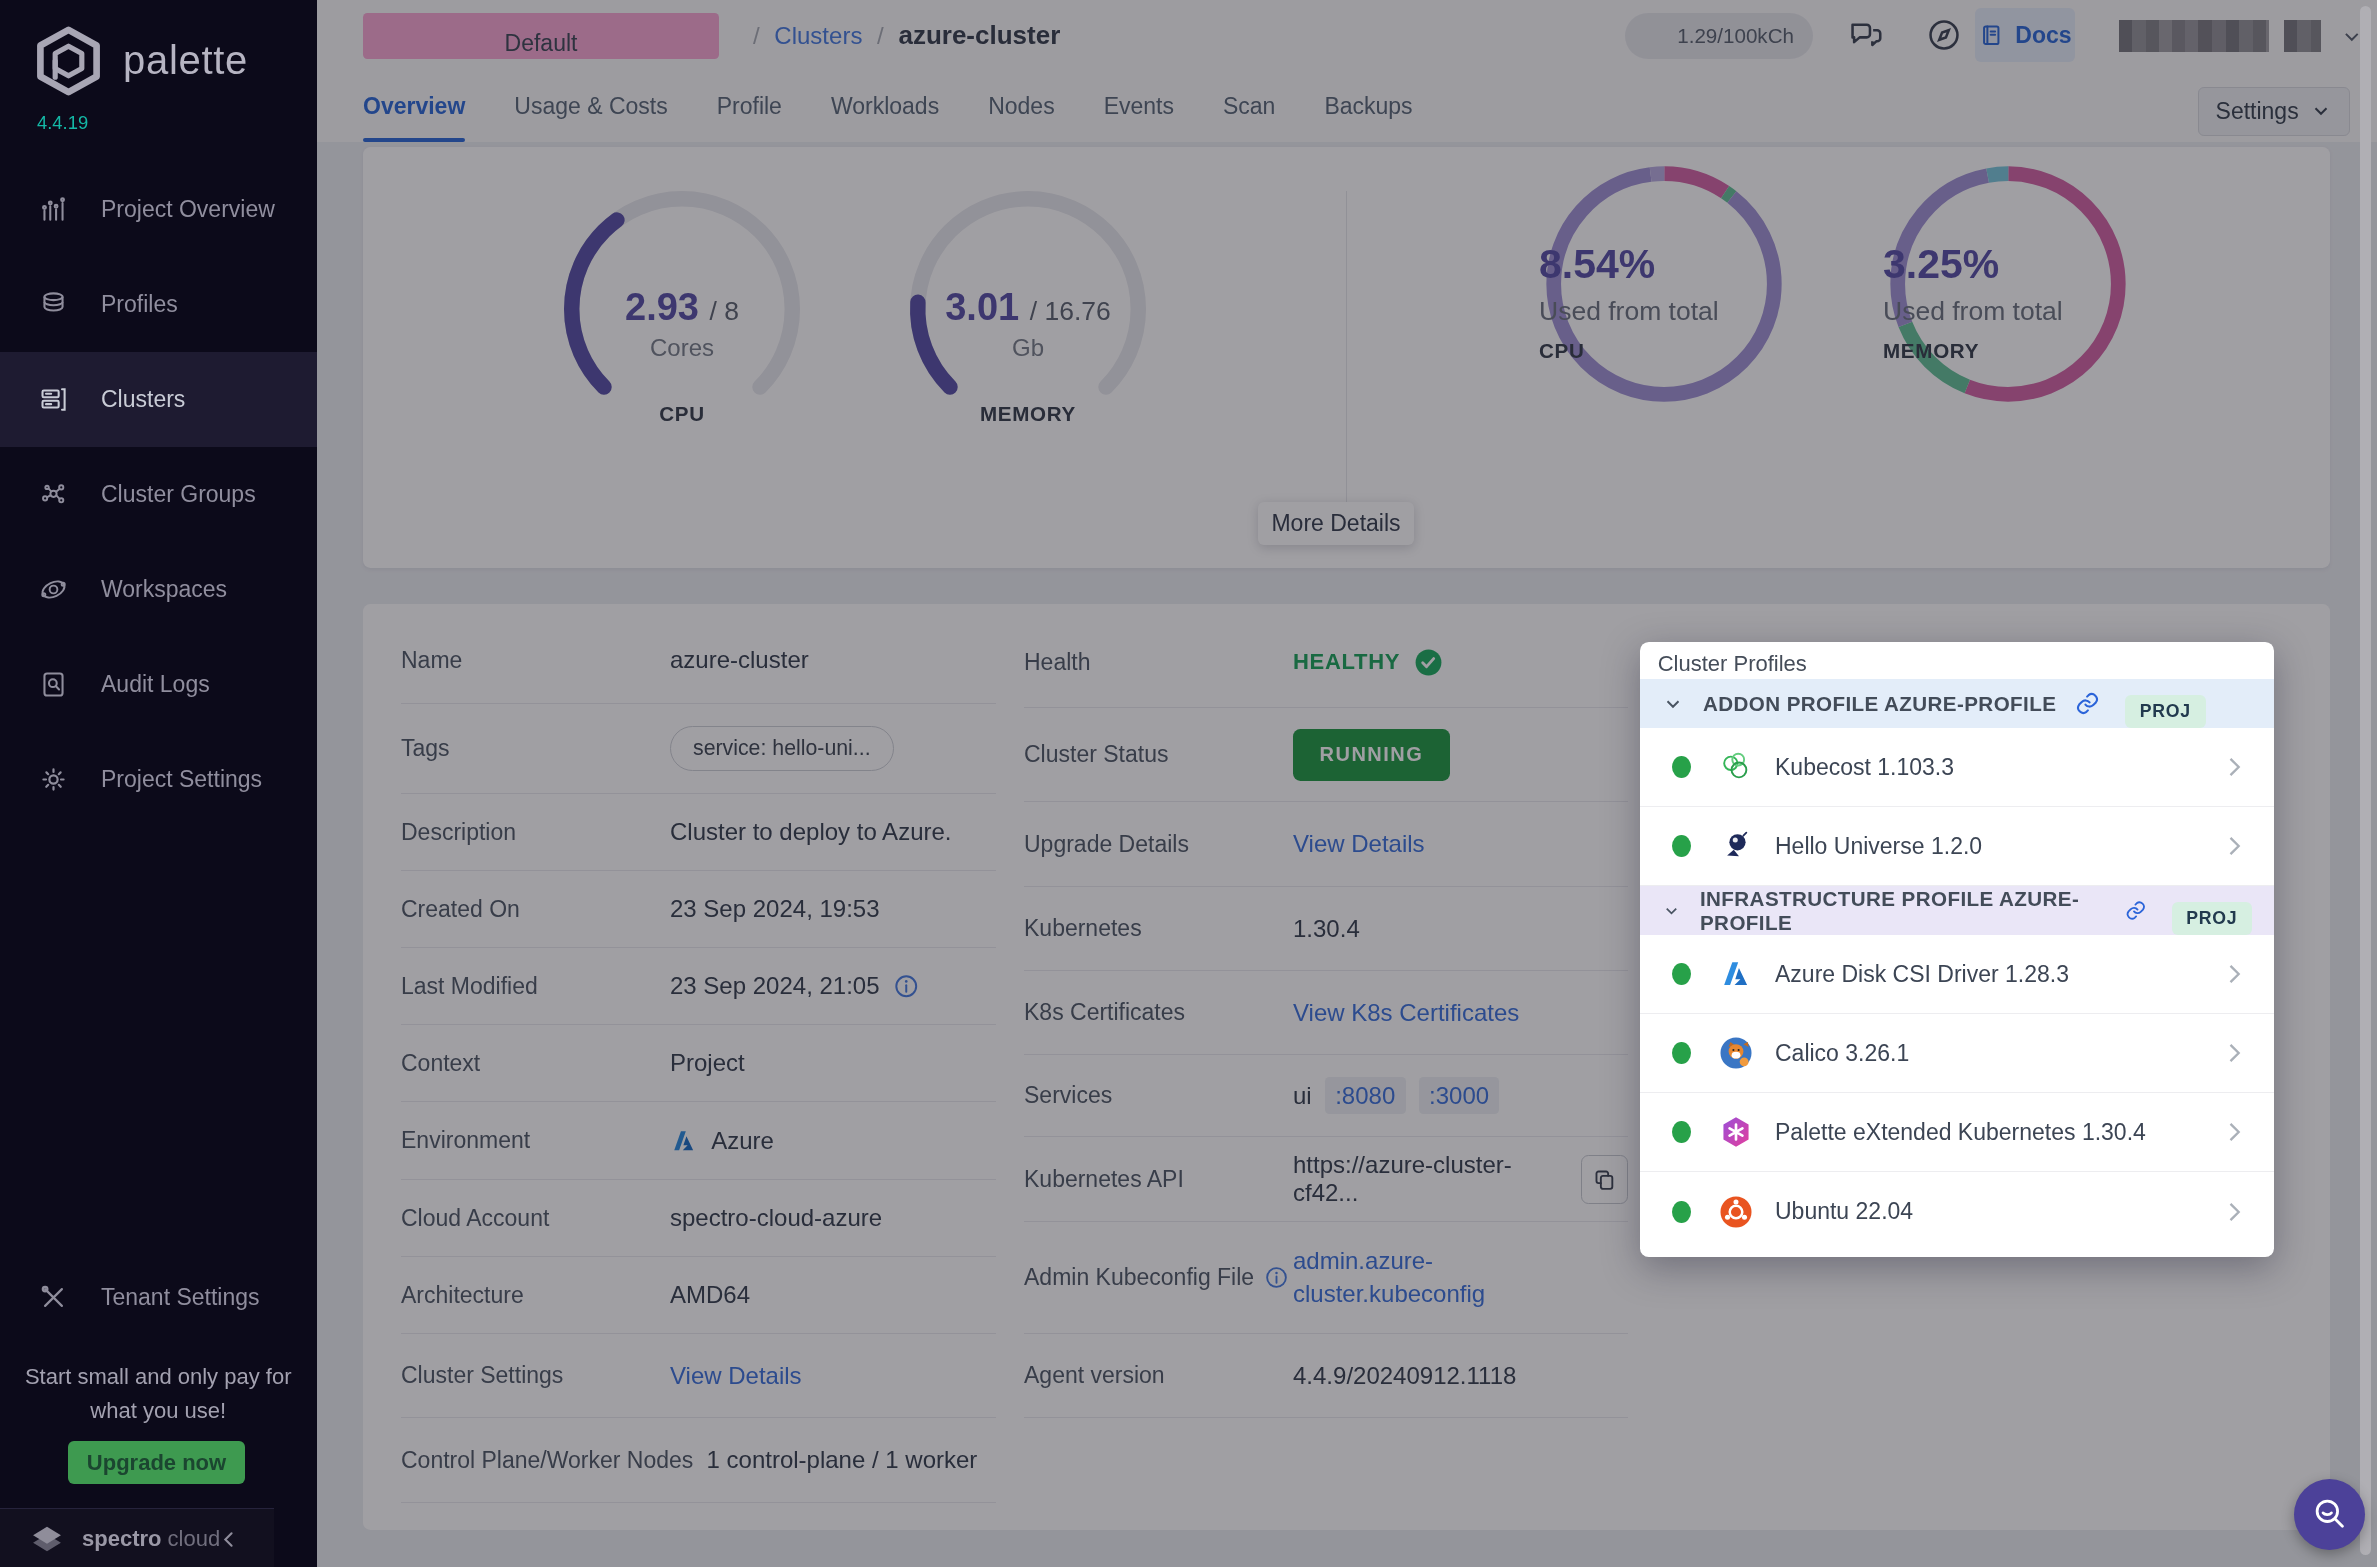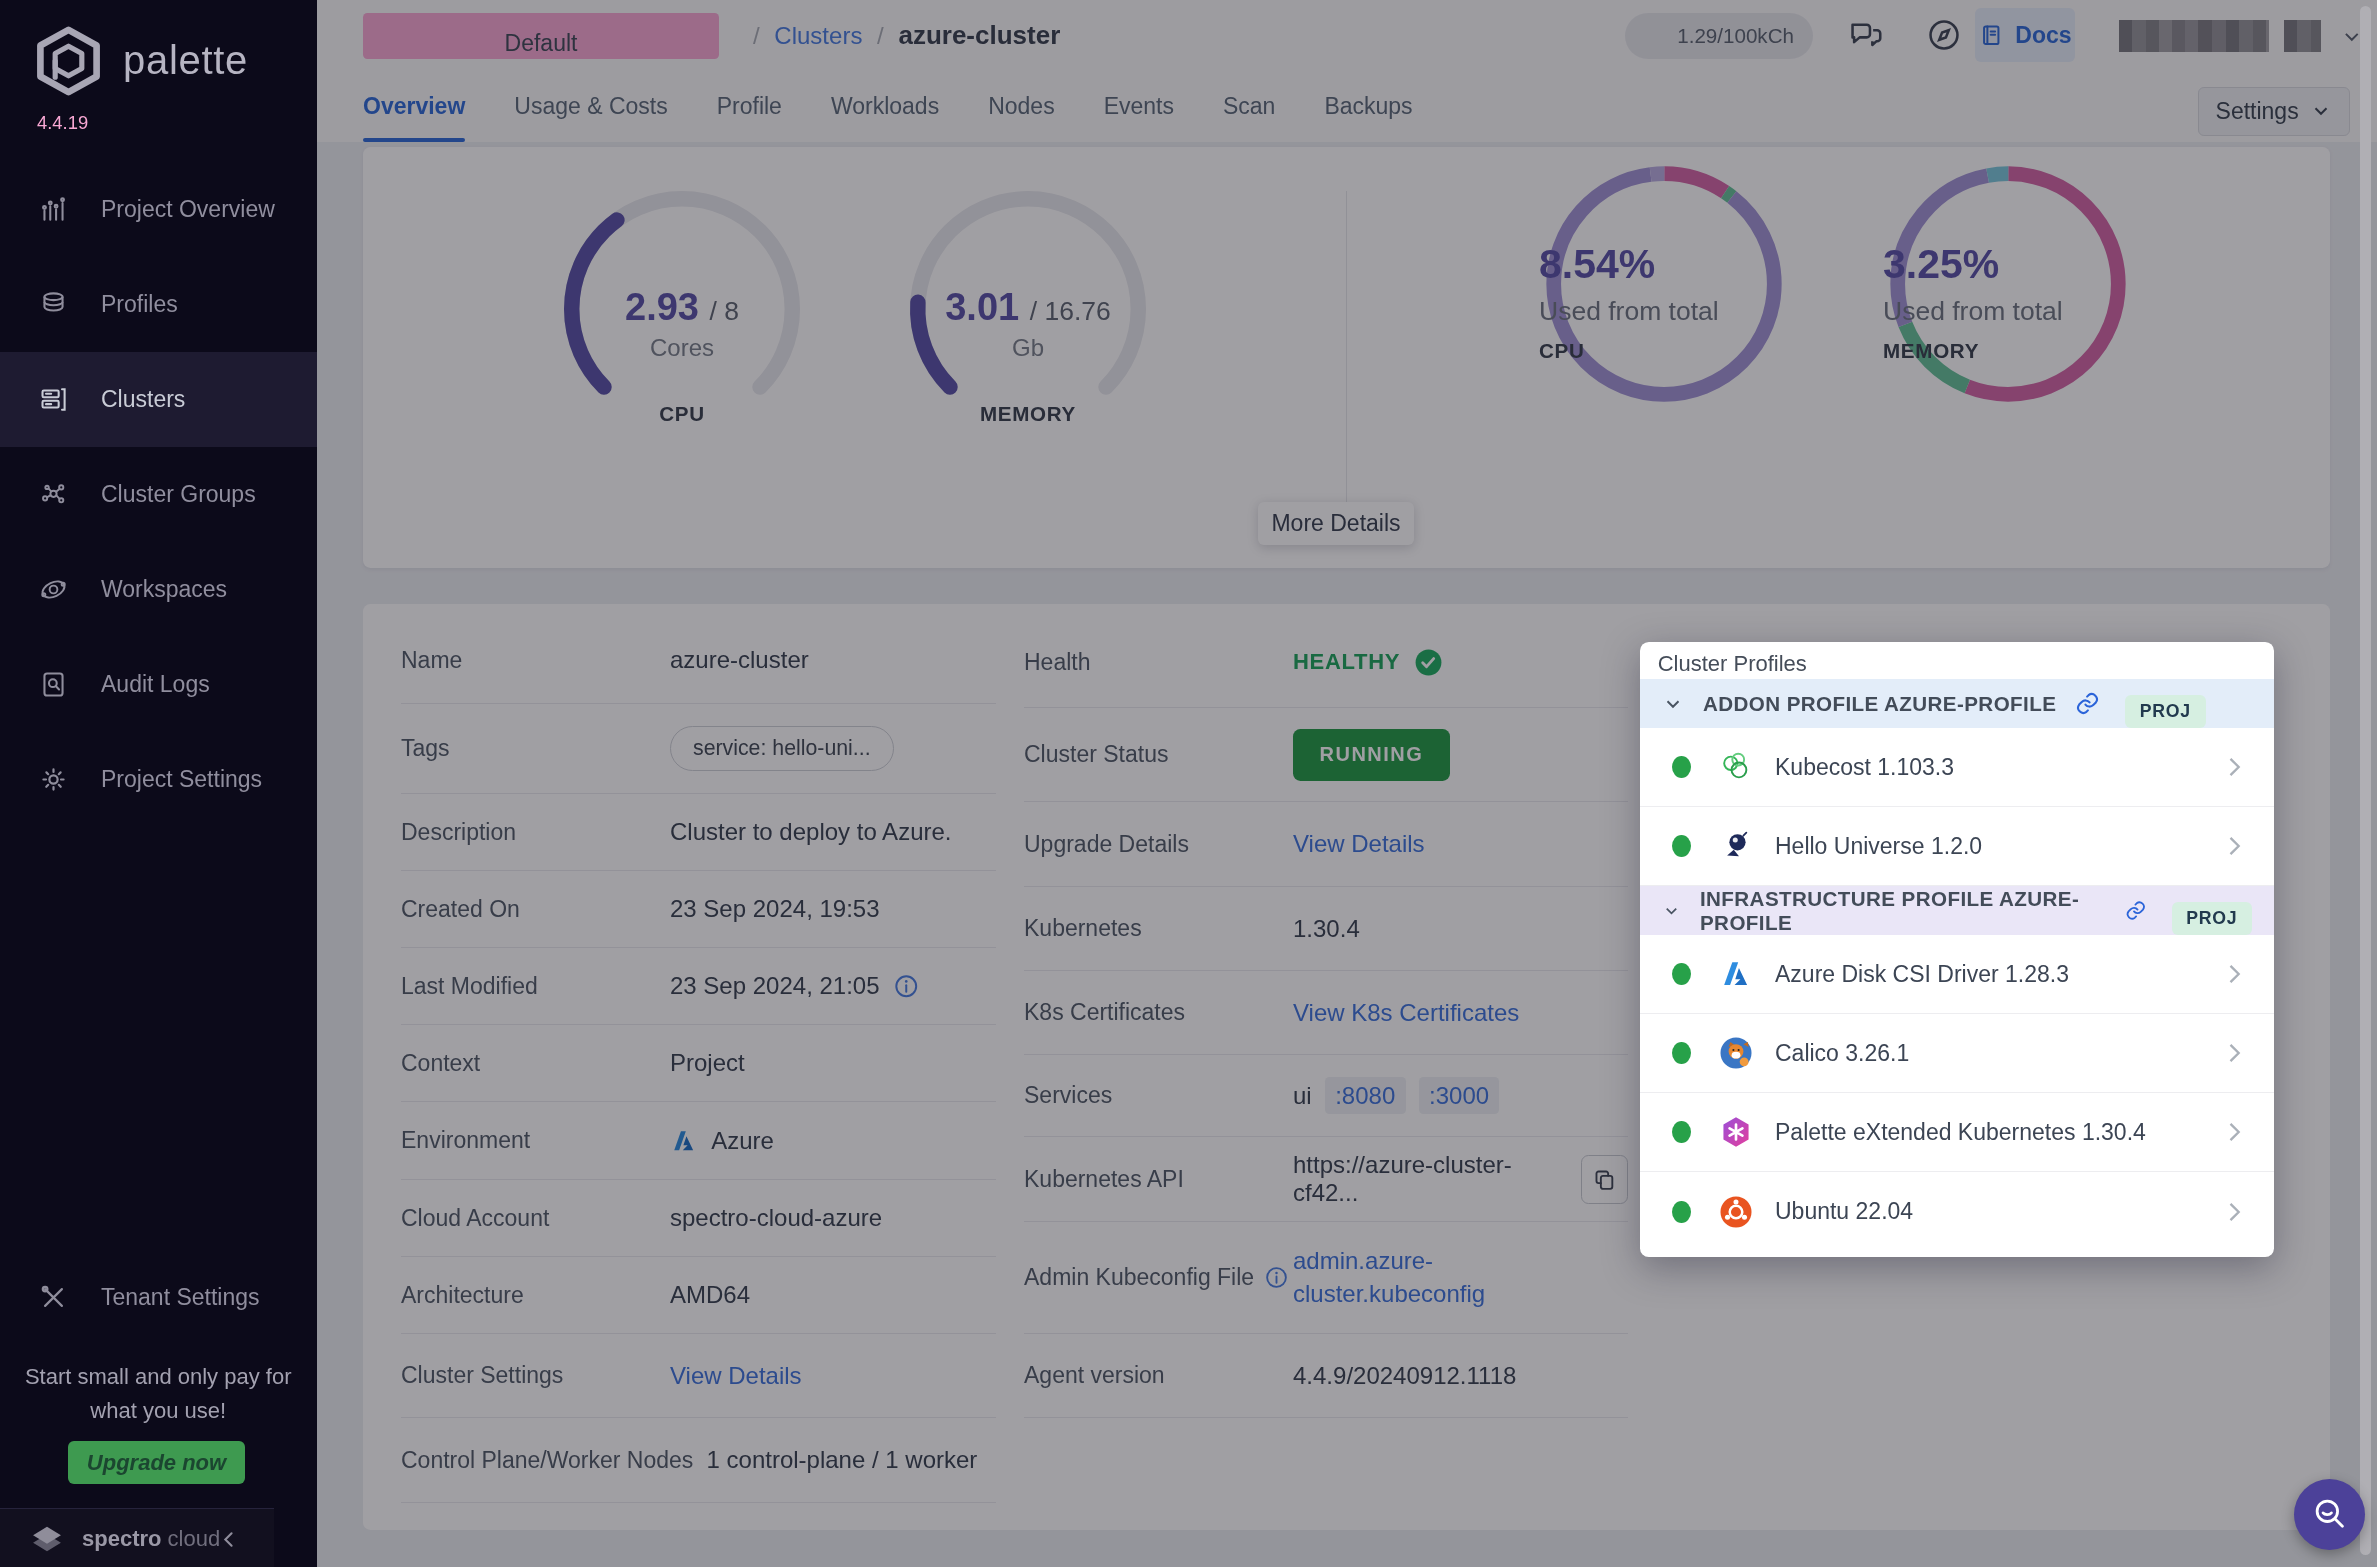--- a/index.html
+++ b/index.html
@@ -3,32 +3,32 @@
 <meta charset="utf-8">
 <style>
   * { box-sizing: border-box; margin: 0; padding: 0; }
   html,body { width:2377px; height:1568px; overflow:hidden; background:#eceef2;
     font-family:"Liberation Sans", sans-serif; }
 
   
   .sidebar { position:absolute; left:0; top:0; width:317px; height:1568px; background:#0c0a1a; z-index:10; }
   .logo-row { position:absolute; left:33px; top:23.6px; display:flex; align-items:center; gap:19px; }
   .logo-text { font-size:40px; font-weight:500; color:#b6b4c2; letter-spacing:0.7px; }
-  .version { position:absolute; left:37px; top:112px; font-size:18.4px; color:#f9a8d4; }
+  .version { position:absolute; left:37px; top:112px; font-size:18.4px; color:#14b8a6; }
   .menu { position:absolute; left:0; top:162px; width:317px; }
   .menu-item { display:flex; align-items:center; height:95px; padding-left:38px; gap:32px;
     font-size:23px; color:#908e9e; cursor:pointer; }
   .menu-item.active { background:#1e1b31; color:#c9ccd6; }
   .menu-item svg { width:31px; height:31px; flex-shrink:0; }
   .tenant { position:absolute; left:0; top:1250px; width:267px; }
   .promo { position:absolute; left:14.7px; top:1360px; width:287px; text-align:center;
     font-size:22px; color:#a3a1b0; line-height:1.55; }
   .upgrade-btn { position:absolute; left:68px; top:1441px; width:177px; height:43px;
     background:#3e9a50; border-radius:5.9px; display:flex; align-items:center; justify-content:center;
-    font-size:22px; font-weight:600; color:#1b4630; cursor:pointer;font-style:italic; }
+    font-size:22px; font-weight:600; color:#1b4630; cursor:pointer; }
   .side-footer { position:absolute; left:0; bottom:0; width:274px; height:60px; background:#12101f;
     border-top:0.7px solid #26233c; display:flex; align-items:center; padding-left:28px; gap:16px; }
   .brand { font-size:22px; }
   .brand b { color:#9a98a6; font-weight:700; }
   .brand span { color:#716f7e; font-weight:400; }
   .collapse { position:absolute; right:32px; top:17.7px; }
 
   
   .content { position:absolute; left:317px; top:0; width:2061px; height:1568px; background:#eceef2; }
   .topbar { position:absolute; left:0; top:0; width:2061px; height:71px; background:#fafafb; }

